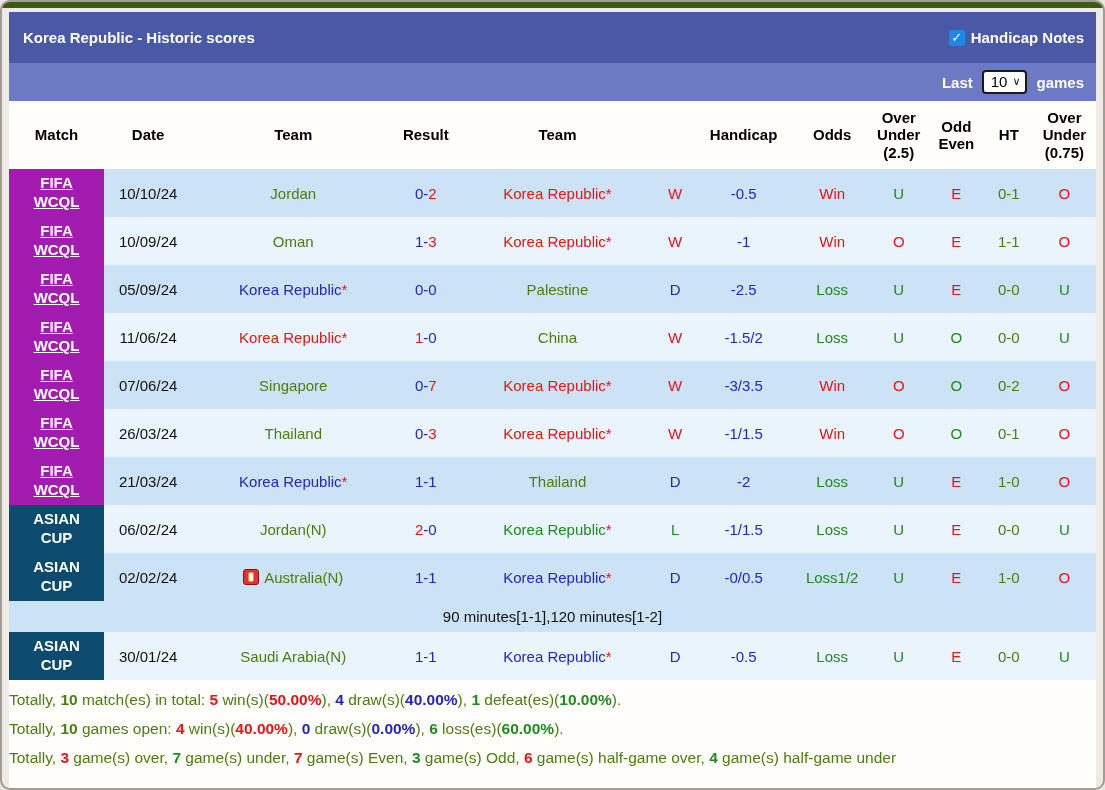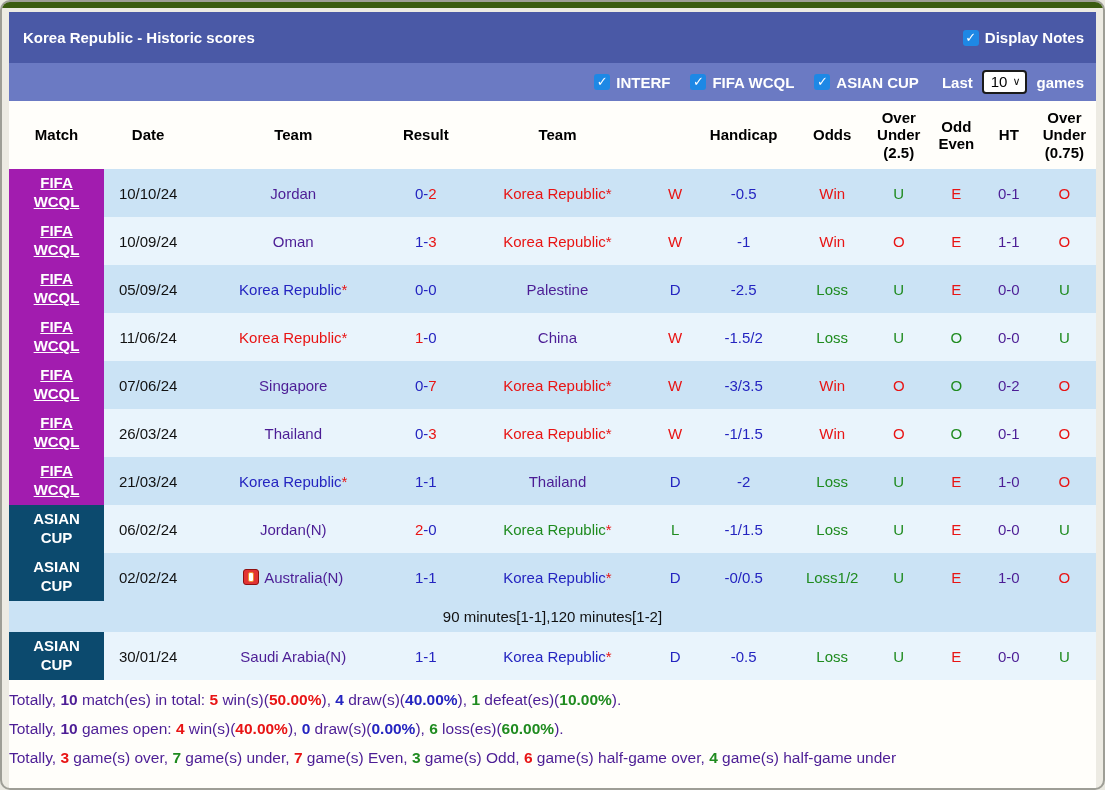--- a/index.html
+++ b/index.html
@@ -56,21 +56,21 @@
   }
   tr.dark td{background:#cbe3f5;}
   tr.light td{background:#e9f4fc;}
   td.comp{color:#fff;font-weight:bold;white-space:pre-line;line-height:1.25;font-size:15px;}
   td.comp.fifa{background:#a21caf;text-decoration:underline;}
   td.comp.asian{background:#0c4a6e;}
   tr.note-row td{height:31px;}
   .c-red{color:#e81414;}
   .c-blue{color:#2424c0;}
   .c-green{color:#1f8b1f;}
-  .c-black{color:#4c1d95;}
+  .c-black{color:#4d7c0f;}
   .bold{font-weight:bold;}
   .star{color:#e81414;}
   .flag-icon{
     display:inline-block;width:14px;height:14px;background:#e23333;
     border:1px solid #8f1010;border-radius:3px;vertical-align:-2px;
     margin-right:5px;position:relative;
   }
   .flag-icon::after{
     content:"";position:absolute;left:4px;top:2px;width:4px;height:8px;
     background:#fff;border:1px solid #ef8f2f;border-radius:2px;
@@ -83,39 +83,25 @@
 <body>
 
 <div class="frame">
   <div class="top-strip"></div>
   <div class="content">
 
     <div class="title-bar">
       <span class="title">Korea Republic - Historic scores</span>
       <span class="cb-group">
         <span class="cb"></span>
-        <span class="cb-label">Display Notes</span>
+        <span class="cb-label">Handicap Notes</span>
       </span>
     </div>
 
     <div class="filter-bar">
-      <div class="filters" id="filters">
-          <span class="cb-group">
-            <span class="cb"></span>
-            <span class="cb-label">INTERF</span>
-          </span>
-          <span class="cb-group">
-            <span class="cb"></span>
-            <span class="cb-label">FIFA WCQL</span>
-          </span>
-          <span class="cb-group">
-            <span class="cb"></span>
-            <span class="cb-label">ASIAN CUP</span>
-          </span>
-        </div>
       <span class="cb-label">Last</span>
       <span class="select-box">
         <span>10</span>
         <span class="chev">∨</span>
       </span>
       <span class="cb-label">games</span>
     </div>
 
     <div class="panel">
       <table>

